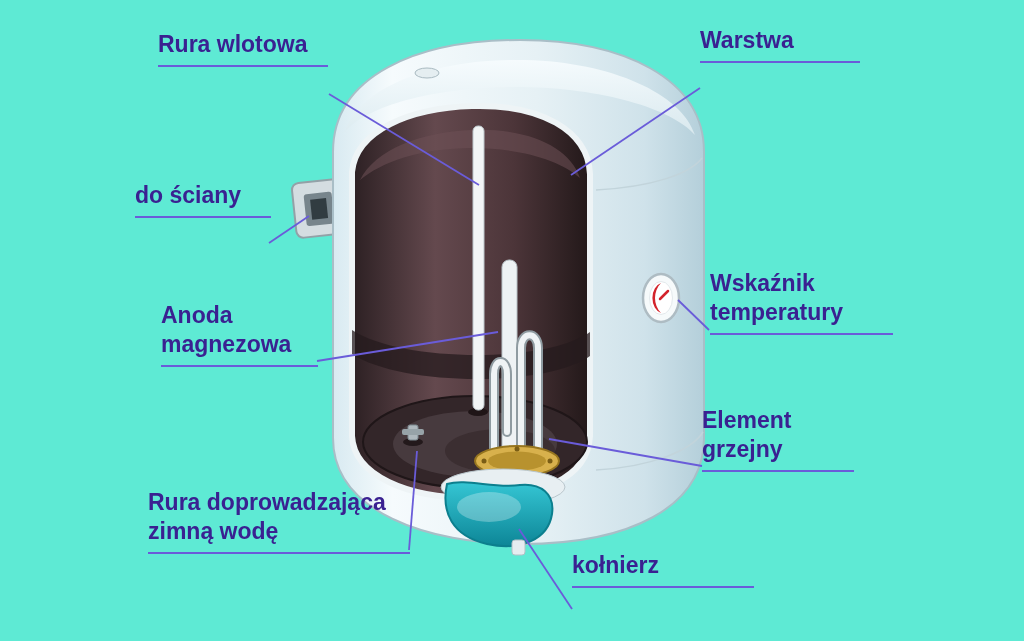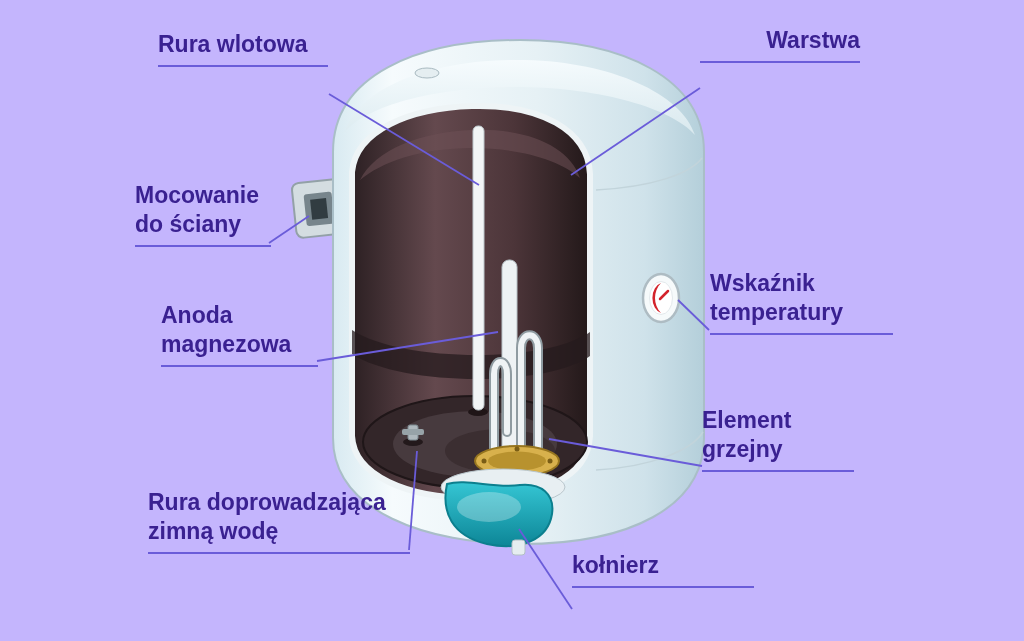--- a/index.html
+++ b/index.html
@@ -1,29 +1,29 @@
 <!DOCTYPE html>
 <html style="--label-text: #3a2191; --leader-line: #6a5cd9; --tank-highlight: #f6fbfd; --tank-shadow: #b9d2dc; --interior-dark: #45343a; --collar-teal: #14a9ba; --flange-gold: #c9a23f; --gauge-red: #d3232b;"><head>
 <meta charset="utf-8">
 <style>
   html,body{margin:0;padding:0;background:#fff;}
   .stage{
-    position:relative;width:1024px;height:641px;background:#c4b5fd;
+    position:relative;width:1024px;height:641px;background:#5eead4;
     font-family:"Liberation Sans",sans-serif;overflow:hidden;
   }
   .stage svg{position:absolute;left:0;top:0;}
   .label{
     position:absolute;
     color:var(--label-text,#3a2191);
     font-weight:700;font-size:23px;line-height:29px;
     border-bottom:2.5px solid var(--leader-line,#6a5cd9);
     padding-bottom:6px;
   }
   .label .l{display:block;}
-  .label.center{text-align:right;}
+  .label.center{text-align:left;}
 </style>
 </head>
 <body>
 
 <div class="stage">
 
   <svg width="1024" height="641" viewBox="0 0 1024 641">
     <defs>
       <linearGradient id="bodyGrad" x1="0" y1="0" x2="1" y2="0">
         <stop offset="0" stop-color="#d8eaf1"></stop>
@@ -130,21 +130,20 @@
 
   <div class="label" style="left:158px;top:30px;width:170px">
     <span class="l">Rura wlotowa</span>
   </div>
 
   <div class="label center" style="left:700px;top:26px;width:160px">
     <span class="l">Warstwa</span>
   </div>
 
   <div class="label" style="left:135px;top:181px;width:136px">
-    <span class="l">Mocowanie</span>
     <span class="l">do ściany</span>
   </div>
 
   <div class="label" style="left:161px;top:301px;width:157px">
     <span class="l">Anoda</span>
     <span class="l">magnezowa</span>
   </div>
 
   <div class="label" style="left:710px;top:269px;width:183px">
     <span class="l">Wskaźnik</span>

